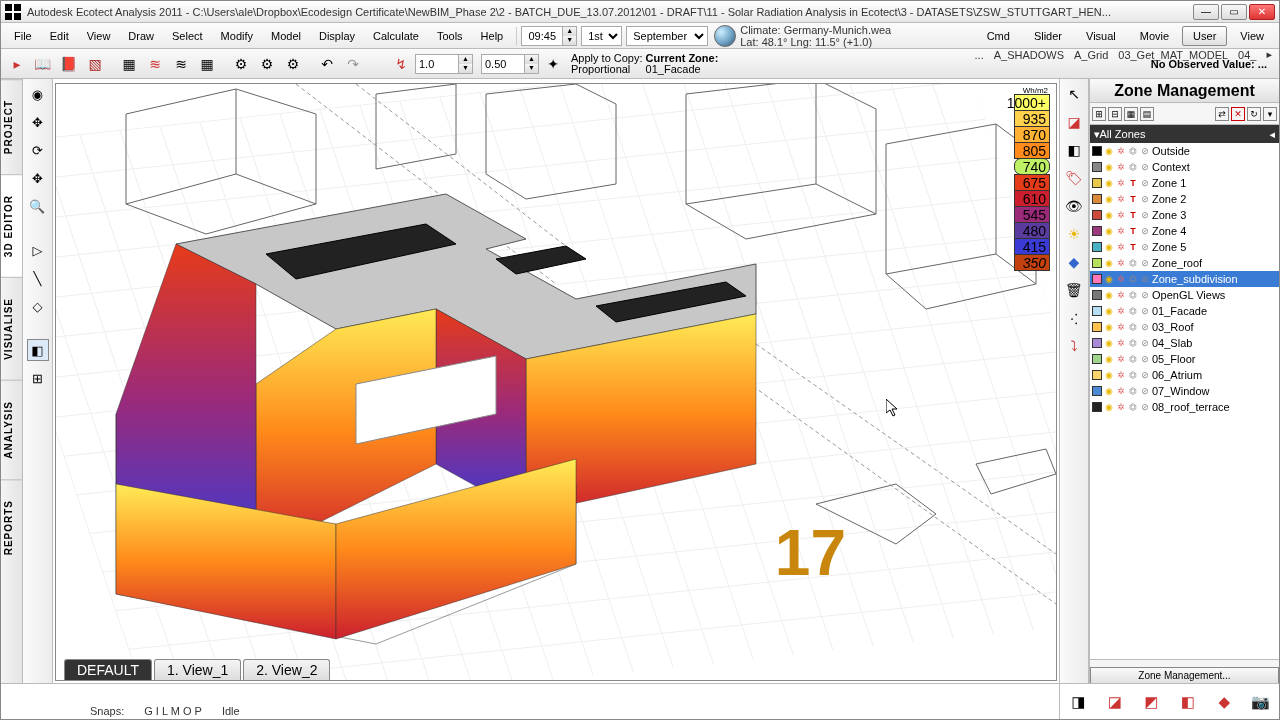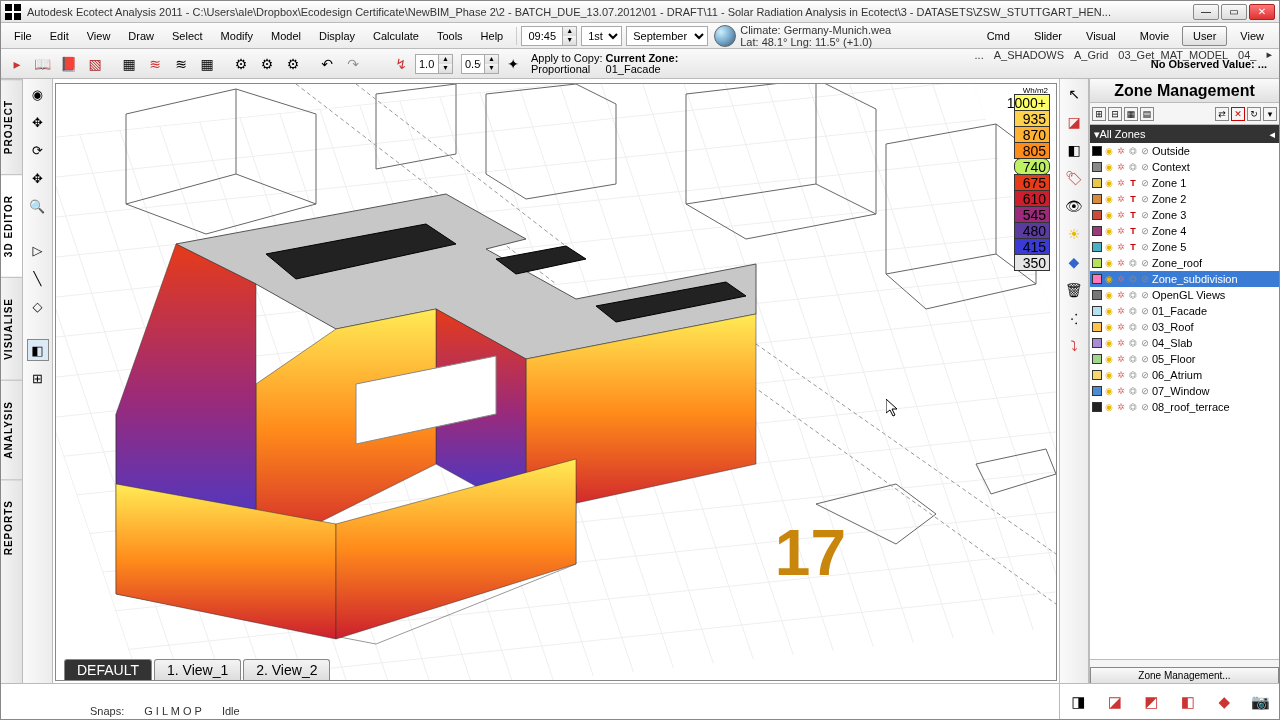--- a/index.html
+++ b/index.html
@@ -24,21 +24,21 @@
 .menubar select { height:20px; border:1px solid #aaa; background:#fff; font-size:11px; padding:0 2px; }
 .menubar .climate { display:flex; align-items:center; gap:4px; margin-left:6px; font-size:9px; color:#333; }
 .menubar .climate .globe { width:22px; height:22px; border-radius:50%; background:radial-gradient(circle at 30% 30%,#cef,#7ac,#357); border:1px solid #666; }
 .menubar .right { margin-left:auto; display:flex; align-items:center; gap:2px; }
 .menubar .right .rbtn { padding:3px 10px; border:1px solid transparent; }
 .menubar .right .rbtn.active { border:1px solid #888; background:linear-gradient(#fff,#e0e0e0); border-radius:2px; }
 .toolbar { height:30px; background:linear-gradient(#fafafa,#e6e6e6); border-bottom:1px solid #bbb; display:flex; align-items:center; padding:0 4px; gap:2px; }
 .toolbar .tbtn { width:24px; height:24px; display:flex; align-items:center; justify-content:center; border:1px solid transparent; font-size:14px; }
 .toolbar .tsep { width:6px; }
 .toolbar .numspin { display:flex; align-items:center; border:1px solid #aaa; background:#fff; height:20px; }
-.toolbar .numspin input { border:none; width:22px; padding:0 3px; font-size:11px; outline:none; }
+.toolbar .numspin input { border:none; width:42px; padding:0 3px; font-size:11px; outline:none; }
 .toolbar .numspin .sb { width:14px; display:flex; flex-direction:column; }
 .toolbar .numspin .sb div { height:9px; background:linear-gradient(#f5f5f5,#ddd); border-left:1px solid #aaa; font-size:7px; text-align:center; line-height:8px; }
 .toolbar .info { font-size:10px; line-height:11px; margin-left:4px; }
 .toolbar .zinfo { margin-left:auto; font-size:11px; padding-right:8px; }
 .tabs2 { position:absolute; top:48px; right:8px; display:flex; gap:10px; font-size:11px; color:#333; align-items:center; }
 .main { flex:1; display:flex; overflow:hidden; position:relative; }
 .vtabs { width:22px; background:linear-gradient(90deg,#f4f4f4,#e4e4e4); border-right:1px solid #bbb; display:flex; flex-direction:column; }
 .vtabs .vtab { flex:0 0 auto; padding:20px 2px; writing-mode:vertical-rl; transform:rotate(180deg); text-align:center; font-weight:bold; font-size:10px; border-bottom:1px solid #bbb; letter-spacing:1px; }
 .vtabs .vtab.active { background:#fff; }
 .sidetools { width:30px; background:linear-gradient(90deg,#fafafa,#ececec); border-right:1px solid #bbb; display:flex; flex-direction:column; align-items:center; padding-top:4px; gap:6px; }
@@ -284,21 +284,21 @@
             <div class="row" style="background: rgb(255, 255, 102);">1000+</div>
             <div class="row" style="background: rgb(255, 210, 77);">935</div>
             <div class="row" style="background: rgb(255, 178, 51);">870</div>
             <div class="row" style="background: rgb(255, 140, 26);">805</div>
             <div class="row" style="background: #bef264; border-radius: 7px;">740</div>
             <div class="row" style="background: rgb(230, 59, 25);">675</div>
             <div class="row" style="background: rgb(204, 31, 46);">610</div>
             <div class="row" style="background: rgb(155, 42, 122);">545</div>
             <div class="row" style="background: rgb(90, 59, 158);">480</div>
             <div class="row" style="background: rgb(58, 59, 213);">415</div>
-            <div class="row" style="background: #e5e5e5;">350</div>
+            <div class="row" style="background: #c2410c; font-style: italic;">350</div>
           </div>
       </div>
 
       <div class="num17">17</div>
 
       <div class="viewtabs">
         <div class="vt active">DEFAULT</div>
         <div class="vt">1. View_1</div>
         <div class="vt">2. View_2</div>
       </div>

